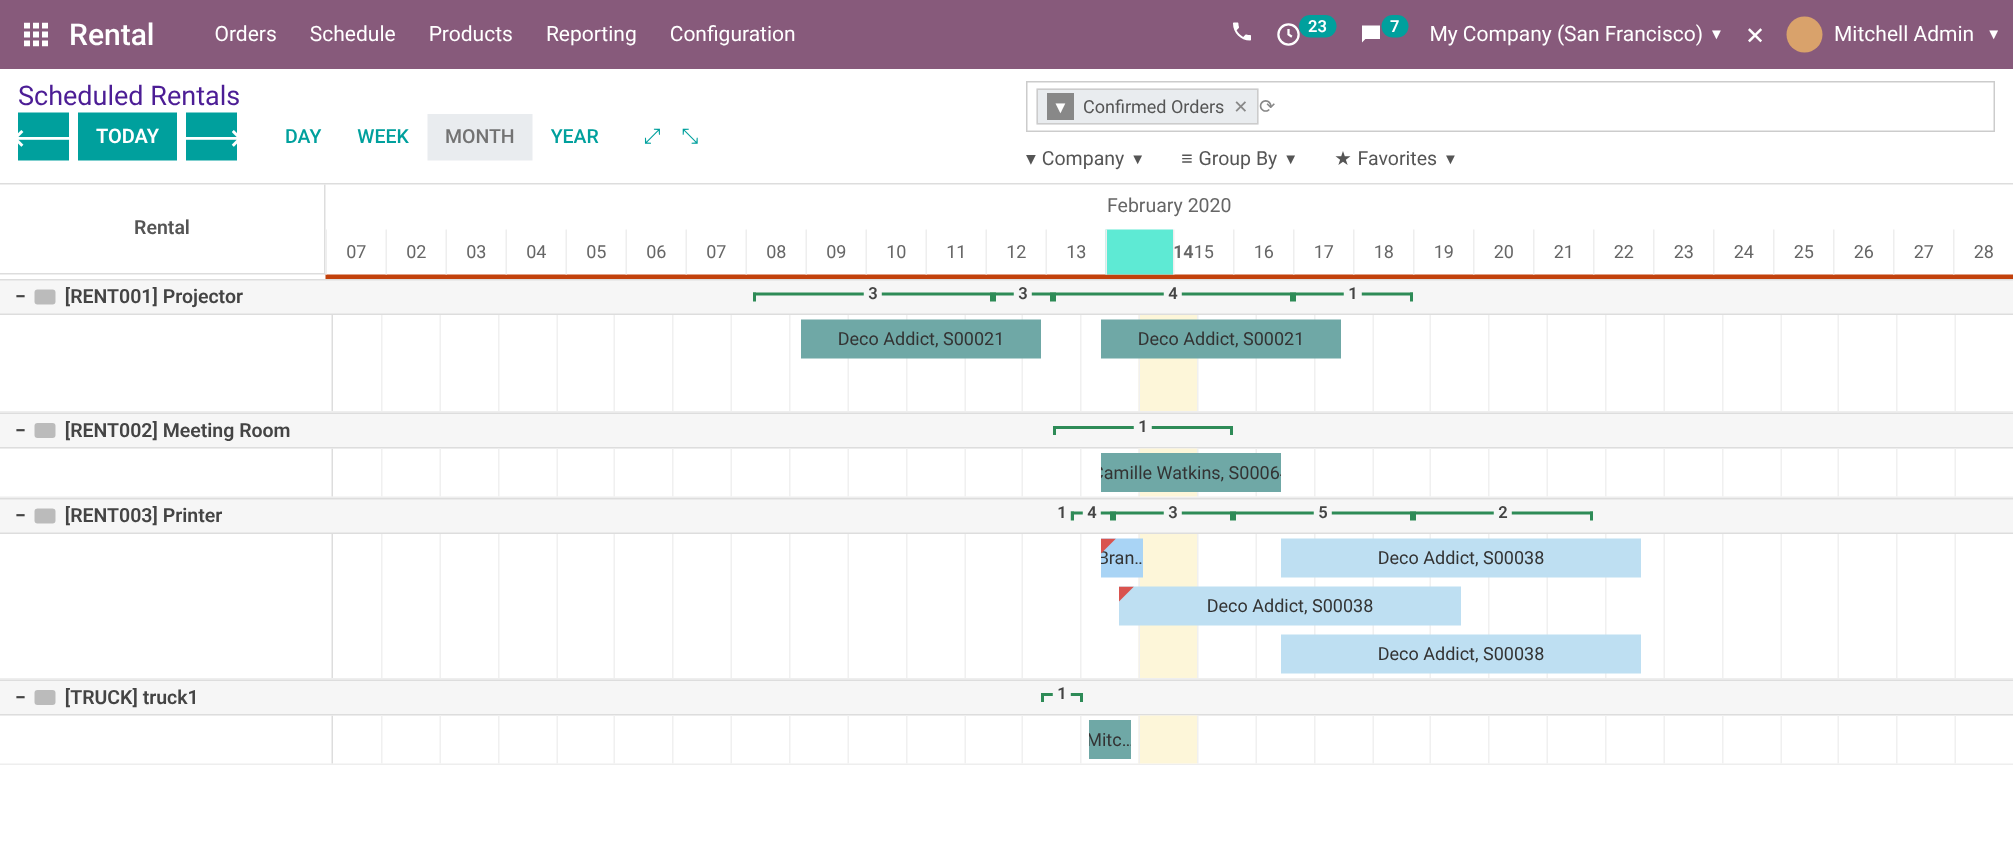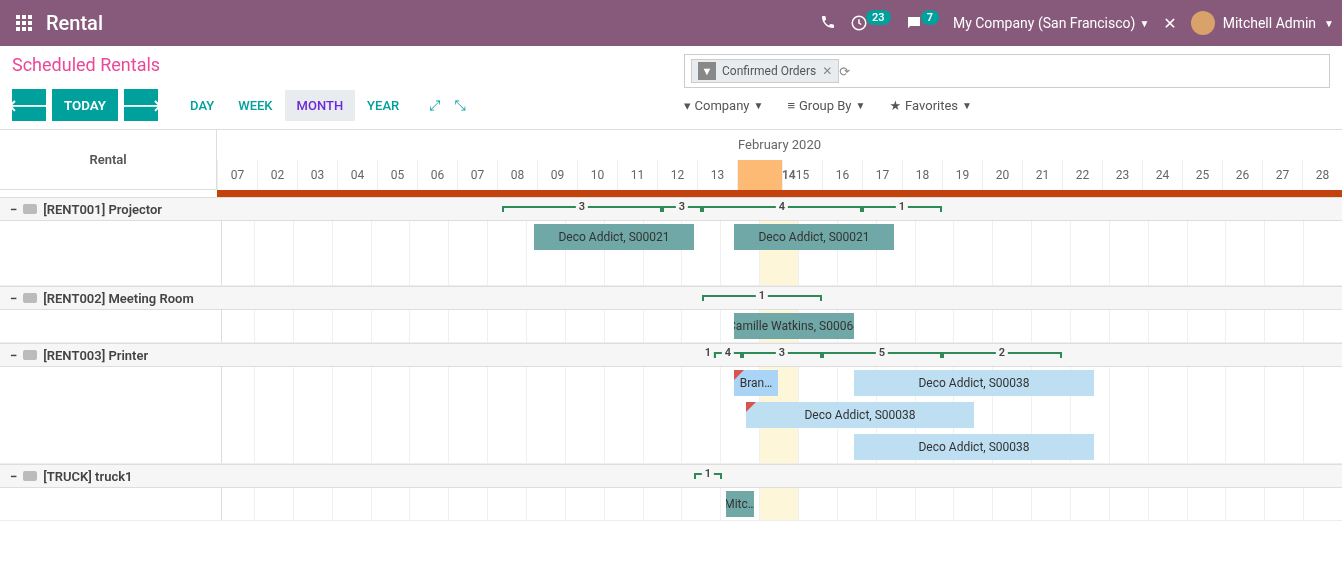--- a/index.html
+++ b/index.html
@@ -15,50 +15,50 @@
   .badge { display:inline-flex; align-items:center; gap:2px; cursor:pointer; }
   .pill { background:#00a09d; color:#fff; border-radius:10px; font-size:11px; padding:1px 6px; font-weight:600; margin-left:-4px; position:relative; top:-6px; }
   .company { display:flex; align-items:center; gap:4px; cursor:pointer; font-size:14px; }
   .close-x { font-size:16px; cursor:pointer; }
   .avatar { width:24px; height:24px; border-radius:12px; background:#d9a26b; display:inline-block; }
   .user { display:flex; align-items:center; gap:8px; cursor:pointer; font-size:14px; }
 
   
   .controlbar { display:flex; align-items:flex-start; padding: 8px 12px 0 12px; gap:12px; }
   .left-ctl { flex: 0 0 auto; width: 660px; }
-  .page-title { font-size: 18px; color:#ec4899; margin-bottom: 14px; }
+  .page-title { font-size: 18px; color:#4c1d95; }
   .tool-row { display:flex; align-items:center; gap:6px; }
   .btn { background:#00a09d; color:#fff; border:none; height:32px; display:flex; align-items:center; justify-content:center; cursor:pointer; font-weight:600; }
   .btn.arrow { width:34px; font-size:16px; }
   .btn.today { padding:0 12px; }
   .range { display:flex; gap:0; margin-left:14px; }
   .range span { padding: 8px 12px; color:#00a09d; cursor:pointer; font-weight:500;text-align:right; }
-  .range span.active { background:#e9ecef; color:#6d28d9; }
+  .range span.active { background:#e9ecef; color:#737373; }
   .exp-icons { margin-left:12px; display:flex; gap:14px; }
   .exp-icons span { color:#00a09d; cursor:pointer; font-size:14px; }
 
   .right-ctl { flex:1; }
   .search-wrap { display:flex; align-items:center; border:1px solid #ccc; height:34px; padding:0 6px; margin-bottom:10px; }
   .filter-chip { background:#e9ecef; border:1px solid #ccc; display:flex; align-items:center; gap:6px; padding:2px 6px; font-size:12px; color:#555; }
   .filter-chip .chip-ic { background:#888; color:#fff; width:18px; height:18px; display:flex; align-items:center; justify-content:center; font-size:11px; }
   .filter-chip .rm { cursor:pointer; color:#888; }
   .search-wrap input { flex:1; border:none; outline:none; padding:0 8px; font-size:13px; }
   .reload-ic { color:#888; cursor:pointer; }
   .filterbar { display:flex; gap:24px; color:#555; }
   .filterbar span { cursor:pointer; display:flex; align-items:center; gap:4px; }
 
   
   .gantt { border-top:1px solid #ddd; margin-top:8px; position:relative; }
   .gantt-head { display:flex; }
   .side-head { width:222px; border-right:1px solid #ddd; height:60px; display:flex; align-items:center; justify-content:center; font-weight:600; color:#555; border-bottom:1px solid #ddd;}
-  .cal-head { flex:1; position:relative; border-bottom:7px solid #c2410c; }
+  .cal-head { flex:1; position:relative; border-bottom:3px solid #c2410c; }
   .month-label { text-align:center; height:30px; line-height:30px; color:#666; }
   .days-row { display:flex; height:30px; }
   .day-cell { width:40px; text-align:center; color:#666; font-size:12px; border-left:1px solid #eee; line-height:30px; }
-  .day-cell.today { background:#fdba74; font-weight:600;padding-left:44px; }
+  .day-cell.today { background:#5eead4; font-weight:600;padding-left:44px; }
 
   .gantt-body { position:relative; }
   .resource-row { border-bottom:1px solid #eee; }
   .resource-header { background:#f6f6f6; border-top:1px solid #ddd; border-bottom:1px solid #ddd; height:24px; display:flex; align-items:center; padding-left:10px; gap:6px; color:#444; font-size:13px; font-weight:600;}
   .collapse-ic { cursor:pointer; font-weight:bold; }
   .res-icon { width:14px; height:10px; background:#bbb; border-radius:2px; display:inline-block; }
   .row-body { display:flex; }
   .row-side { width:222px; border-right:1px solid #ddd; }
   .row-grid { flex:1; position:relative;margin-left:32px; }
   .grid-bg { position:absolute; inset:0; display:flex; }
@@ -88,20 +88,27 @@
           <rect y="6" width="4" height="4"></rect>
           <rect x="6" y="6" width="4" height="4"></rect>
           <rect x="12" y="6" width="4" height="4"></rect>
           <rect y="12" width="4" height="4"></rect>
           <rect x="6" y="12" width="4" height="4"></rect>
           <rect x="12" y="12" width="4" height="4"></rect>
         </g>
       </svg>
   </div>
   <div class="brand">Rental</div>
+  <div class="navmenu">
+    <span>Orders</span>
+    <span>Schedule</span>
+    <span>Products</span>
+    <span>Reporting</span>
+    <span>Configuration</span>
+  </div>
   <div class="topbar-right">
     <span>
       <svg width="16" height="16" viewBox="0 0 24 24" fill="#fff">
           <path d="M6.6 10.8c1.4 2.8 3.8 5.2 6.6 6.6l2.2-2.2c.3-.3.7-.4 1-.2 1.1.4 2.3.6 3.6.6.6 0 1 .4 1 1V20c0 .6-.4 1-1 1C10.6 21 3 13.4 3 4c0-.6.4-1 1-1h3.4c.6 0 1 .4 1 1 0 1.3.2 2.5.6 3.6.1.3 0 .7-.2 1l-2.2 2.2z"></path>
         </svg>
     </span>
     <span class="badge">
       <svg width="18" height="18" viewBox="0 0 24 24" fill="none" stroke="#fff" stroke-width="2">
           <circle cx="12" cy="12" r="9"></circle>
           <path d="M12 7v5l3 2"></path>
@@ -346,21 +353,21 @@
               <div class="grid-col"></div>
               <div class="grid-col"></div>
               <div class="grid-col"></div>
               <div class="grid-col"></div>
               <div class="grid-col"></div>
               <div class="grid-col"></div>
               <div class="grid-col"></div>
               <div class="grid-col"></div>
               <div class="grid-col"></div>
             </div>
-            <div class="bar blue" style="left: 480px; width: 44px; top: 3px;">Bran…<span class="red-tri"></span></div>
+            <div class="bar blue" style="left: 480px; width: 28px; top: 3px;">Bran…<span class="red-tri"></span></div>
             <div class="bar blue2" style="left: 600px; width: 240px; top: 3px;">Deco Addict, S00038</div>
             <div class="bar blue2" style="left: 492px; width: 228px; top: 35px;">Deco Addict, S00038<span class="red-tri"></span></div>
             <div class="bar blue2" style="left: 600px; width: 240px; top: 67px;">Deco Addict, S00038</div>
           </div>
         </div>
       </div>
       <div class="resource-row">
         <div class="resource-header" style="position: relative;">
           <span class="collapse-ic">−</span>
           <span class="res-icon"></span>

